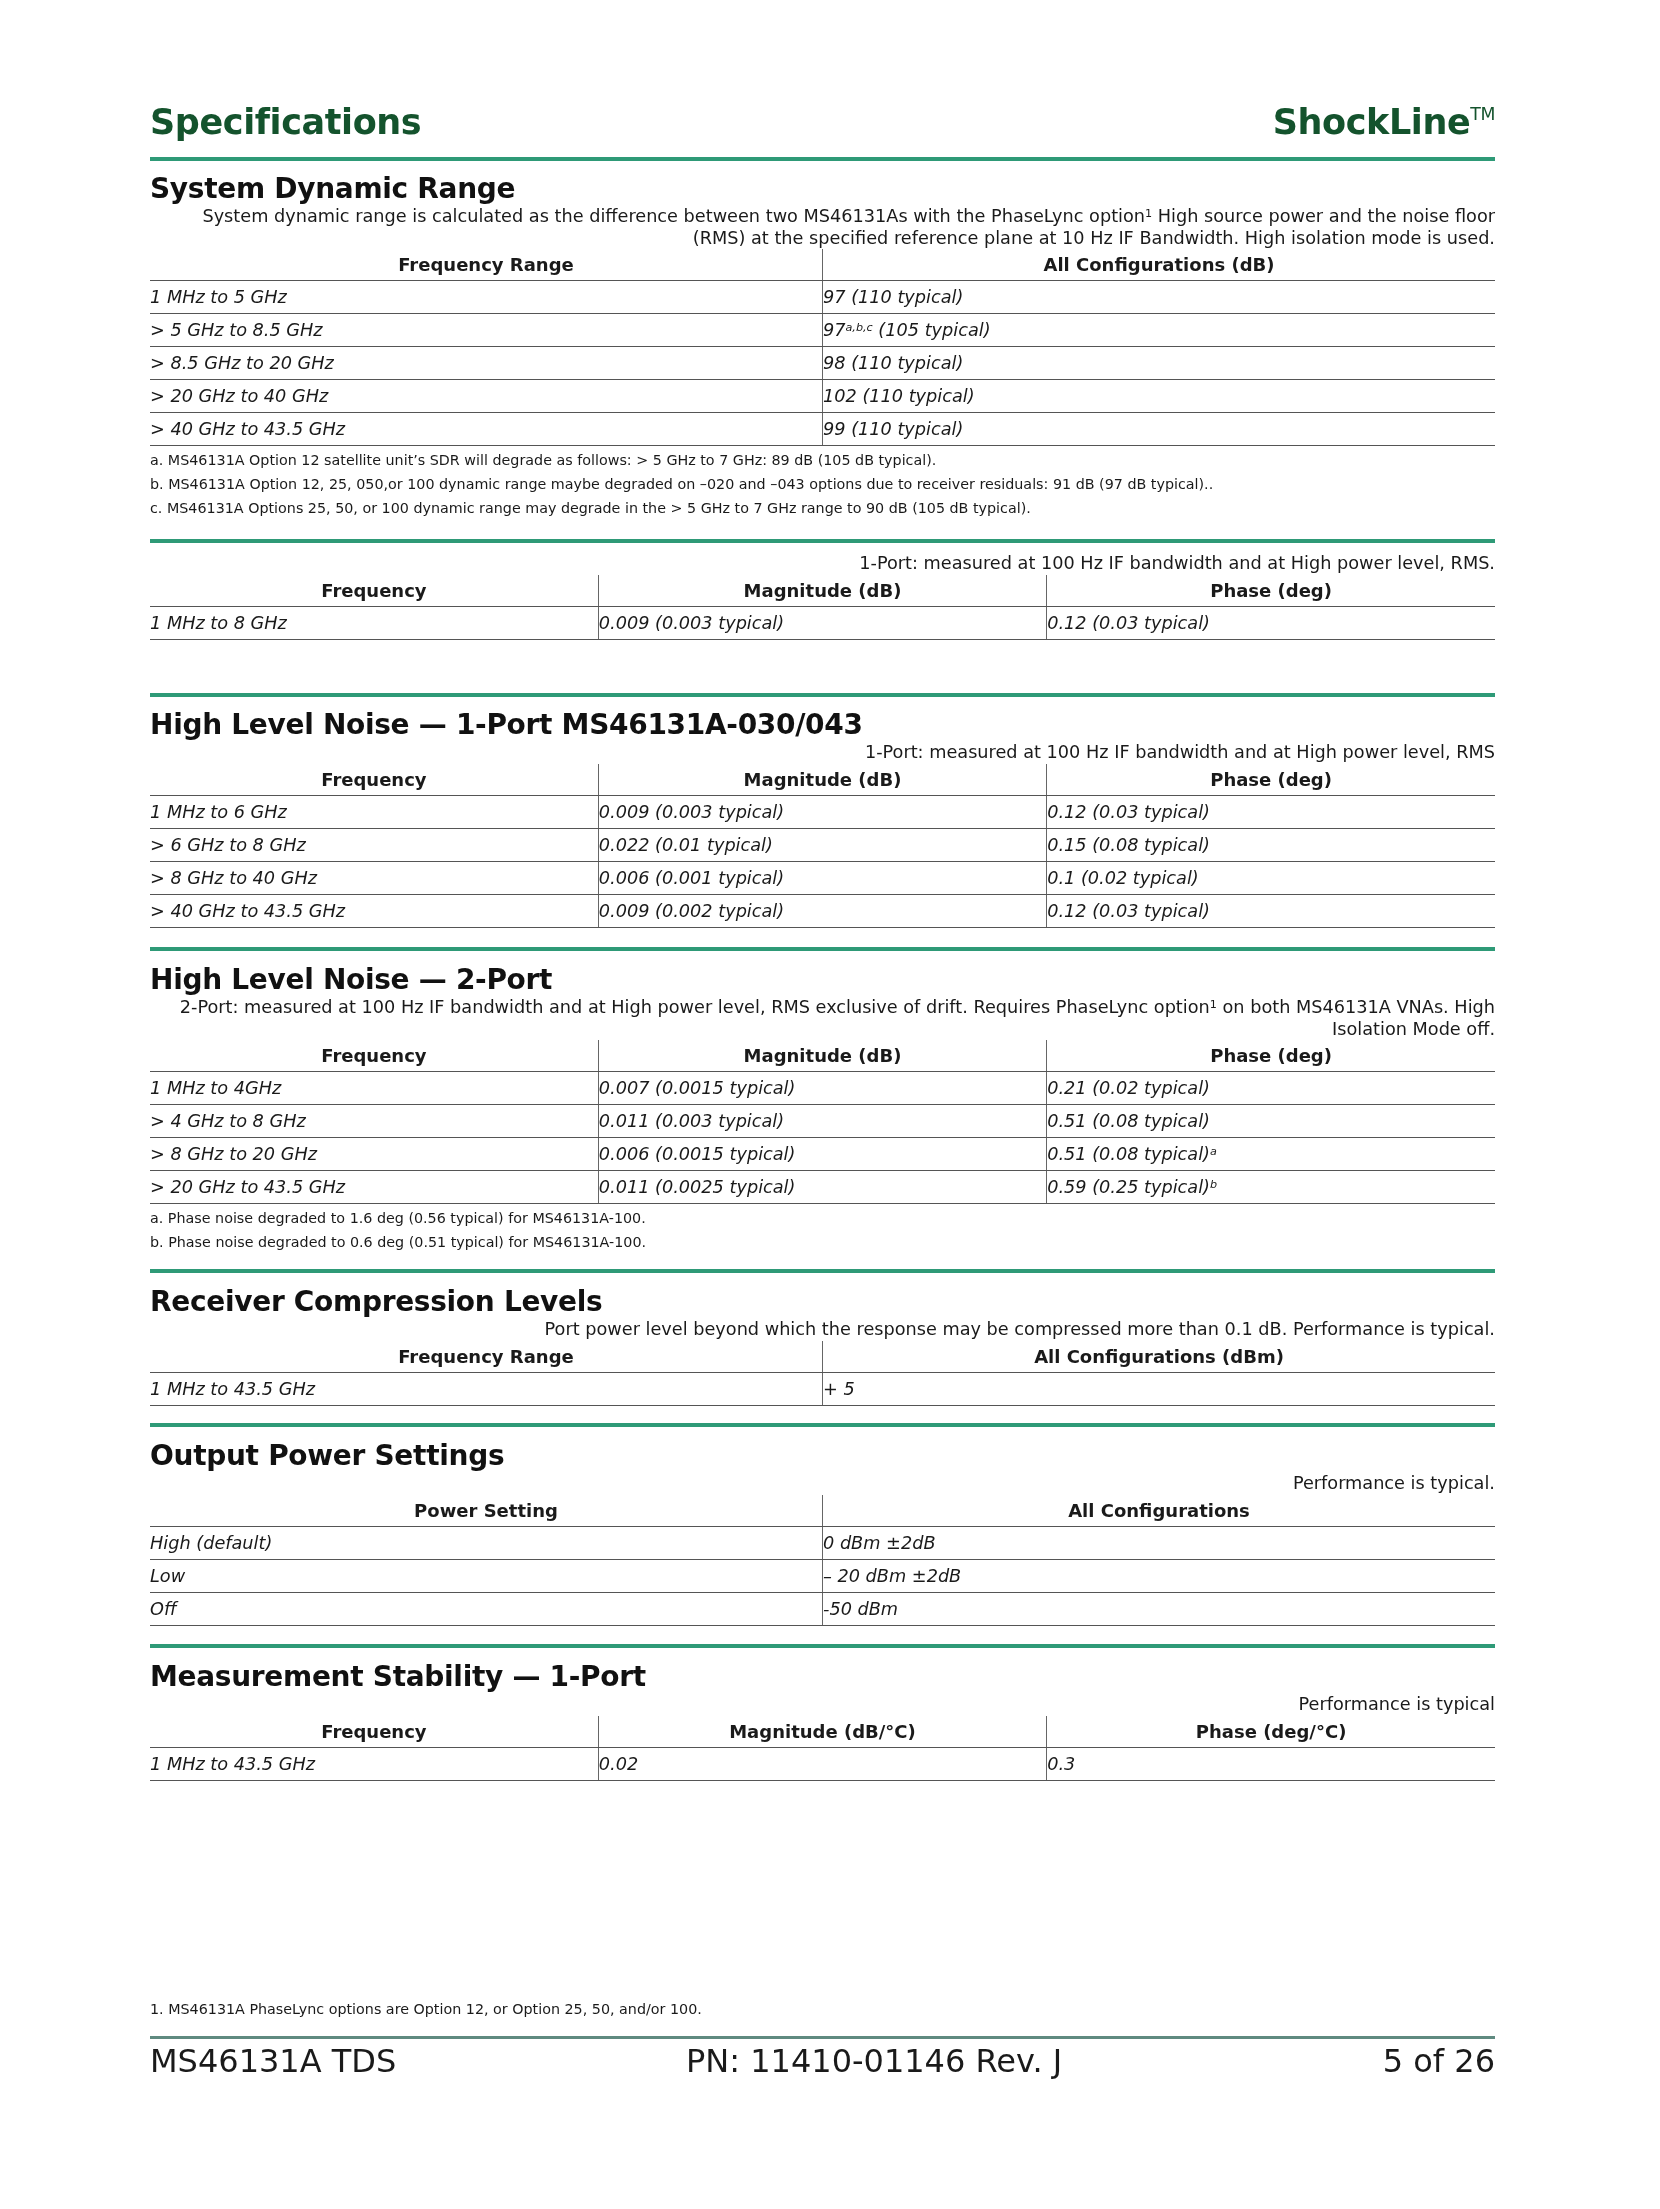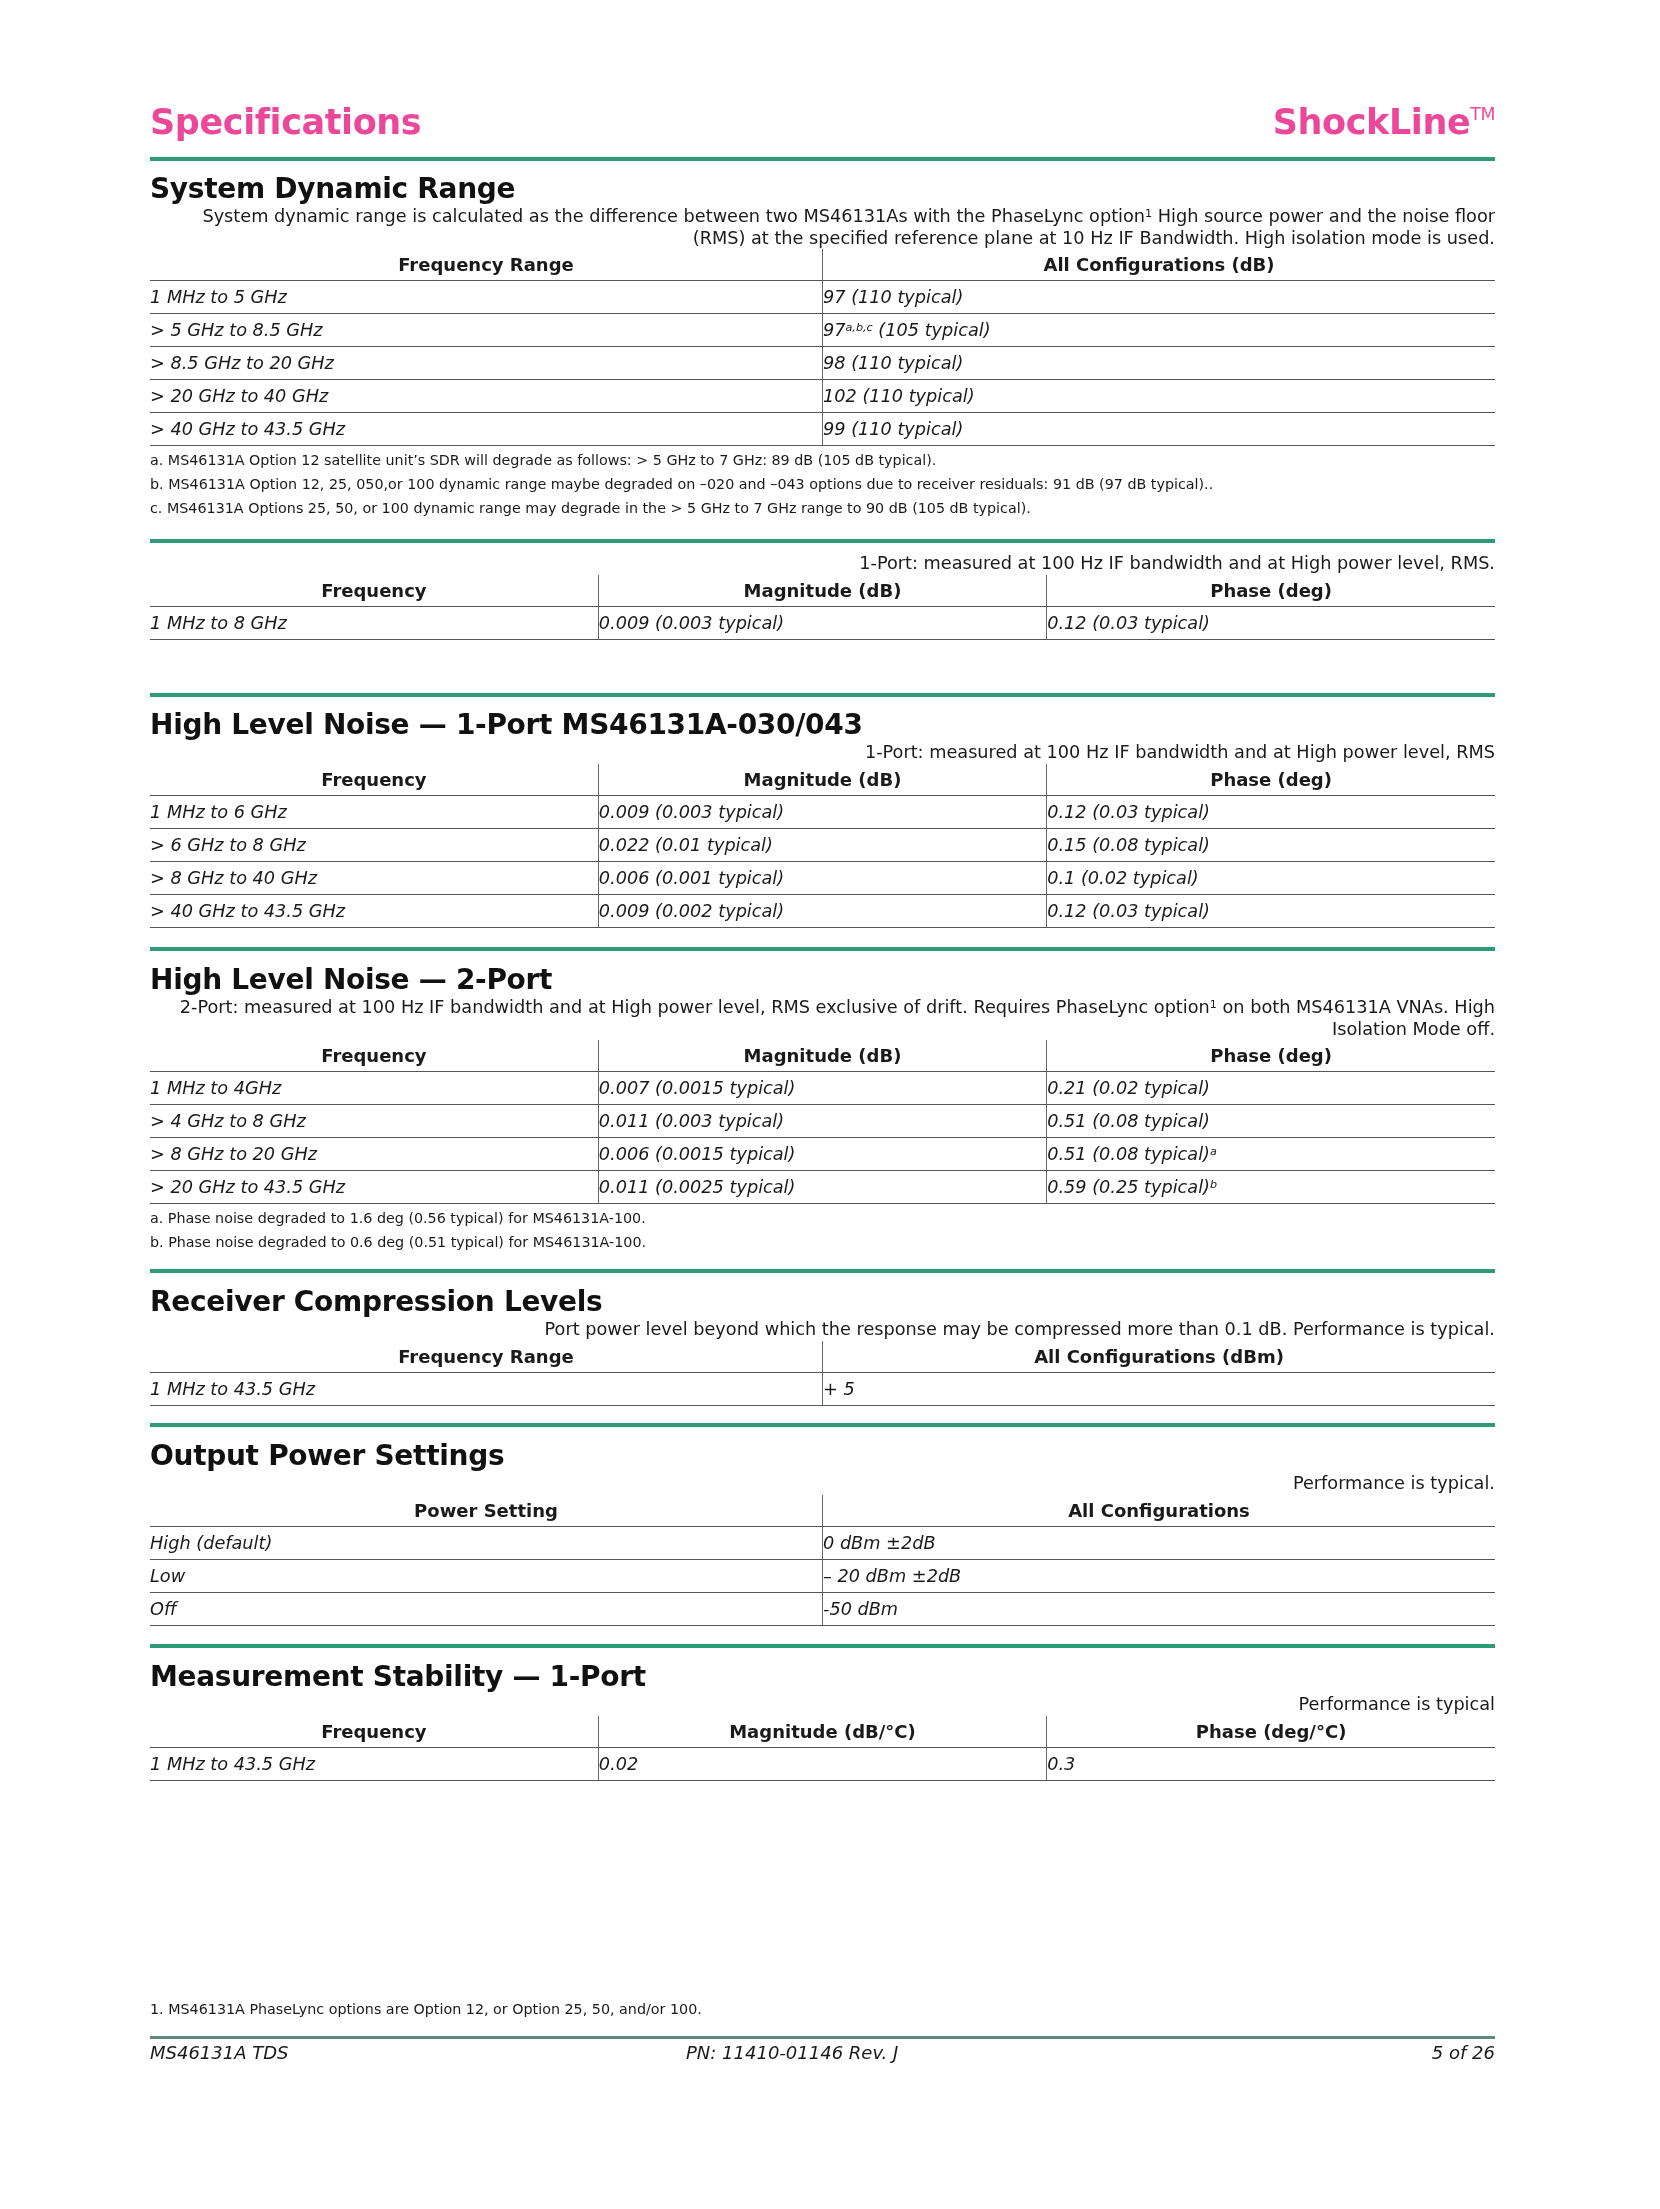--- a/index.html
+++ b/index.html
@@ -1,35 +1,35 @@
 <!DOCTYPE html>
 <html style="font-size:14px"><head>
 <meta charset="utf-8">
 <style>
   html, body { margin:0; padding:0; background:#ffffff; }
   body { width:1660px; height:2209px; position:relative; font-family:"DejaVu Sans", "Liberation Sans", sans-serif; color:#1a1a1a; }
   .page { position:absolute; left:150px; top:0; width:1345px; }
   .hdr { position:absolute; top:102px; left:0; width:1345px; height:52px; }
-  .hdr-left, .hdr-right { position:absolute; top:0; font-weight:bold; font-size:35px; color:#ec4899; letter-spacing:-0.4px; }
+  .hdr-left, .hdr-right { position:absolute; top:0; font-weight:bold; font-size:35px; color:#14532d; letter-spacing:-0.4px; }
   .hdr-left { left:0; }
   .hdr-right { right:0; }
   .hdr-right sup { font-size:17.3px; vertical-align:top; position:relative; top:1.7px; font-weight:normal; }
   .rule { position:absolute; left:0; width:1345px; height:3.5px; background:#2e9a77; }
   .section { position:absolute; left:0; width:1345px; }
   .sec-title { font-weight:bold; font-size:28px; color:#111; margin:0; line-height:35px; letter-spacing:-0.3px; }
   .sec-desc { font-size:17.7px; line-height:21.6px; color:#1a1a1a; margin:0;text-align:right; }
   .sec-desc sup, td sup { font-size:11.2px; vertical-align:top; position:relative; top:-2.6px; }
   table { border-collapse:collapse; width:1345px; table-layout:fixed; }
   th { font-weight:bold; font-size:18px; height:31px; text-align:center; border-bottom:1.7px solid #555; padding:0; line-height:31px; }
   td { font-size:17.7px; height:32px; text-align:left; border-bottom:1.7px solid #555; padding:0; line-height:32px;font-style:italic; }
   th + th, td + td { border-left:0.9px solid #666; }
   .fn { font-size:14.3px; line-height:24px; color:#1a1a1a; margin:0; }
   .foot-note { position:absolute; left:0; top:1997px; font-size:14.3px; }
   .foot-rule { position:absolute; left:0; top:2036px; width:1345px; height:2.6px; background:#5f8a80; }
-  .foot { position:absolute; top:2042px; font-size:18px; color:#1a1a1a;font-style:italic; }
+  .foot { position:absolute; top:2042px; font-size:32px; color:#1a1a1a; }
 </style>
 </head>
 <body>
 
 <div class="page">
 
   <div class="hdr">
     <div class="hdr-left">Specifications</div>
     <div class="hdr-right"><span>ShockLine</span><sup>TM</sup></div>
   </div>

